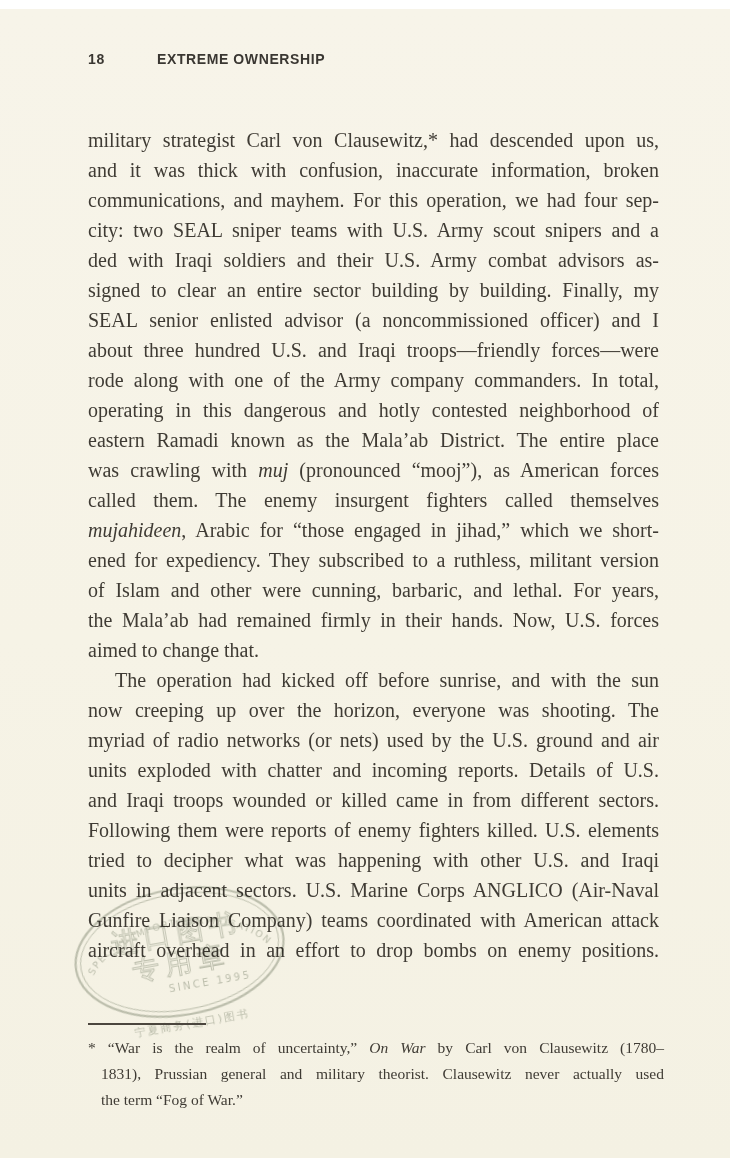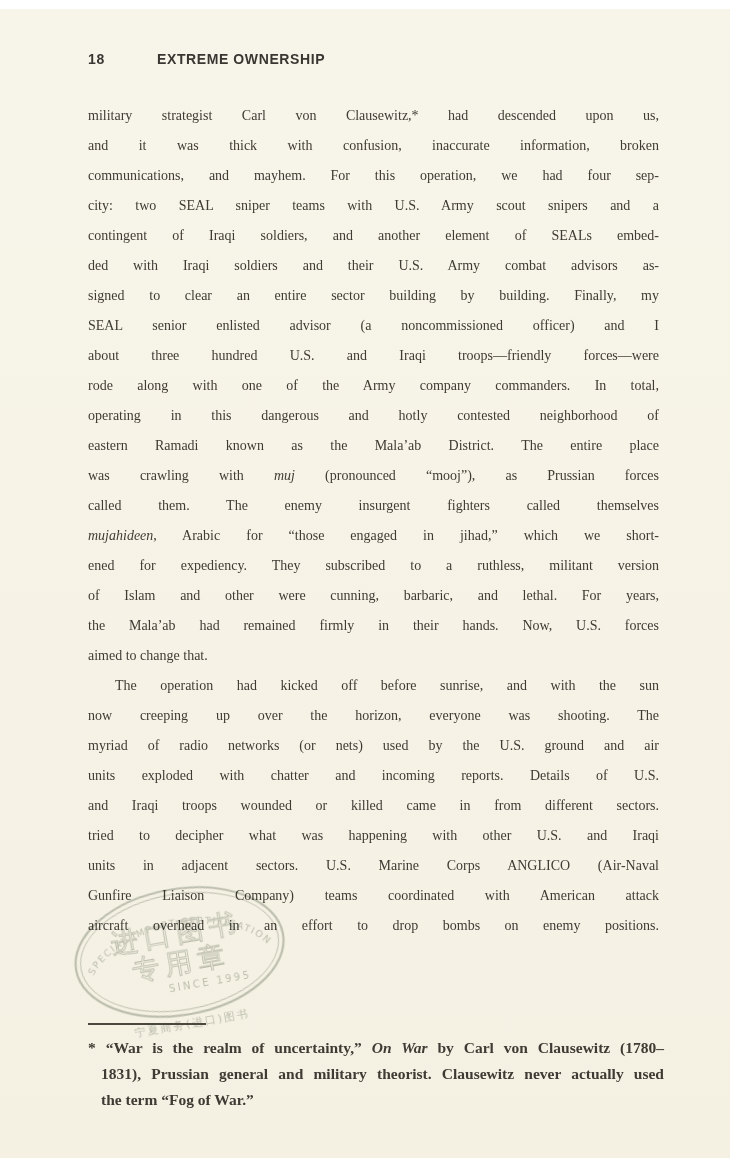--- a/index.html
+++ b/index.html
@@ -22,23 +22,23 @@
     font-family: "Liberation Sans", sans-serif;
     font-weight: 700;
     font-size: 14px;
     letter-spacing: 0.6px;
     color: var(--header-text);
   }
   .pagenum { left: 88px; }
   .runhead { left: 157px; }
   .bodytext {
     position: absolute;
-    left: 88px; top: 92px;
+    left: 88px; top: 116px;
     width: 571px;
-    font-size: 14px;
+    font-size: 20px;
     line-height: 30px;
     color: var(--body-text);
   }
   .line {
     text-align: justify;
     text-align-last: justify;
   }
   .line.last { text-align-last: left; }
   .paragraph.indent .line:first-child { text-indent: 27px; }
   .it { font-style: italic; }
@@ -49,21 +49,20 @@
     width: 118px; height: 0;
     border-top: 2px solid #4b463e;
   }
   .footnote {
     position: absolute;
     left: 88px; top: 1026px;
     width: 576px;
     font-size: 15.5px;
     line-height: 26px;
     color: var(--body-text);
-    font-weight: bold;
   }
   .fn-line { text-align: justify; text-align-last: justify; }
   .fn-line.cont { padding-left: 13px; }
   .fn-line.last { text-align-last: left; }
 
   .stamp {
     position: absolute;
     left: 55px; top: 863px;
     opacity: 0.5;
     mix-blend-mode: multiply;
@@ -87,42 +86,42 @@
 
   <div class="pagenum">18</div>
   <div class="runhead">EXTREME OWNERSHIP</div>
 
   <div class="bodytext" id="body-text">
       <div class="paragraph">
         <div class="line"><span>military strategist Carl von Clausewitz,* had descended upon us,</span></div>
         <div class="line"><span>and it was thick with confusion, inaccurate information, broken</span></div>
         <div class="line"><span>communications, and mayhem. For this operation, we had four sep-</span></div>
         <div class="line"><span>city: two SEAL sniper teams with U.S. Army scout snipers and a</span></div>
-        <div class="line"><span>contingent of Iraqi soldiers, and another element of SEALs embed-</span></div>
         <div class="line"><span>ded with Iraqi soldiers and their U.S. Army combat advisors as-</span></div>
         <div class="line"><span>signed to clear an entire sector building by building. Finally, my</span></div>
         <div class="line"><span>SEAL senior enlisted advisor (a noncommissioned officer) and I</span></div>
         <div class="line"><span>about three hundred U.S. and Iraqi troops—friendly forces—were</span></div>
         <div class="line"><span>rode along with one of the Army company commanders. In total,</span></div>
         <div class="line"><span>operating in this dangerous and hotly contested neighborhood of</span></div>
         <div class="line"><span>eastern Ramadi known as the Mala’ab District. The entire place</span></div>
-        <div class="line"><span>was crawling with </span><span class="it">muj</span><span> (pronounced “mooj”), as Prussian forces</span></div>
+        <div class="line"><span>was crawling with </span><span class="it">muj</span><span> (pronounced “mooj”), as American forces</span></div>
         <div class="line"><span>called them. The enemy insurgent fighters called themselves</span></div>
         <div class="line"><span class="it">mujahideen</span><span>, Arabic for “those engaged in jihad,” which we short-</span></div>
         <div class="line"><span>ened for expediency. They subscribed to a ruthless, militant version</span></div>
         <div class="line"><span>of Islam and other were cunning, barbaric, and lethal. For years,</span></div>
         <div class="line"><span>the Mala’ab had remained firmly in their hands. Now, U.S. forces</span></div>
         <div class="line last"><span>aimed to change that.</span></div>
       </div>
       <div class="paragraph indent">
         <div class="line"><span>The operation had kicked off before sunrise, and with the sun</span></div>
         <div class="line"><span>now creeping up over the horizon, everyone was shooting. The</span></div>
         <div class="line"><span>myriad of radio networks (or nets) used by the U.S. ground and air</span></div>
         <div class="line"><span>units exploded with chatter and incoming reports. Details of U.S.</span></div>
         <div class="line"><span>and Iraqi troops wounded or killed came in from different sectors.</span></div>
+        <div class="line"><span>Following them were reports of enemy fighters killed. U.S. elements</span></div>
         <div class="line"><span>tried to decipher what was happening with other U.S. and Iraqi</span></div>
         <div class="line"><span>units in adjacent sectors. U.S. Marine Corps ANGLICO (Air-Naval</span></div>
         <div class="line"><span>Gunfire Liaison Company) teams coordinated with American attack</span></div>
         <div class="line"><span>aircraft overhead in an effort to drop bombs on enemy positions.</span></div>
       </div>
     </div>
 
   <svg class="stamp" width="250" height="165" viewBox="0 0 250 165" aria-hidden="true">
     <ellipse class="ring" cx="125" cy="80" rx="105" ry="63" stroke-width="2.2"></ellipse>
     <ellipse class="ring" cx="125" cy="80" rx="100" ry="58" stroke-width="1"></ellipse>

